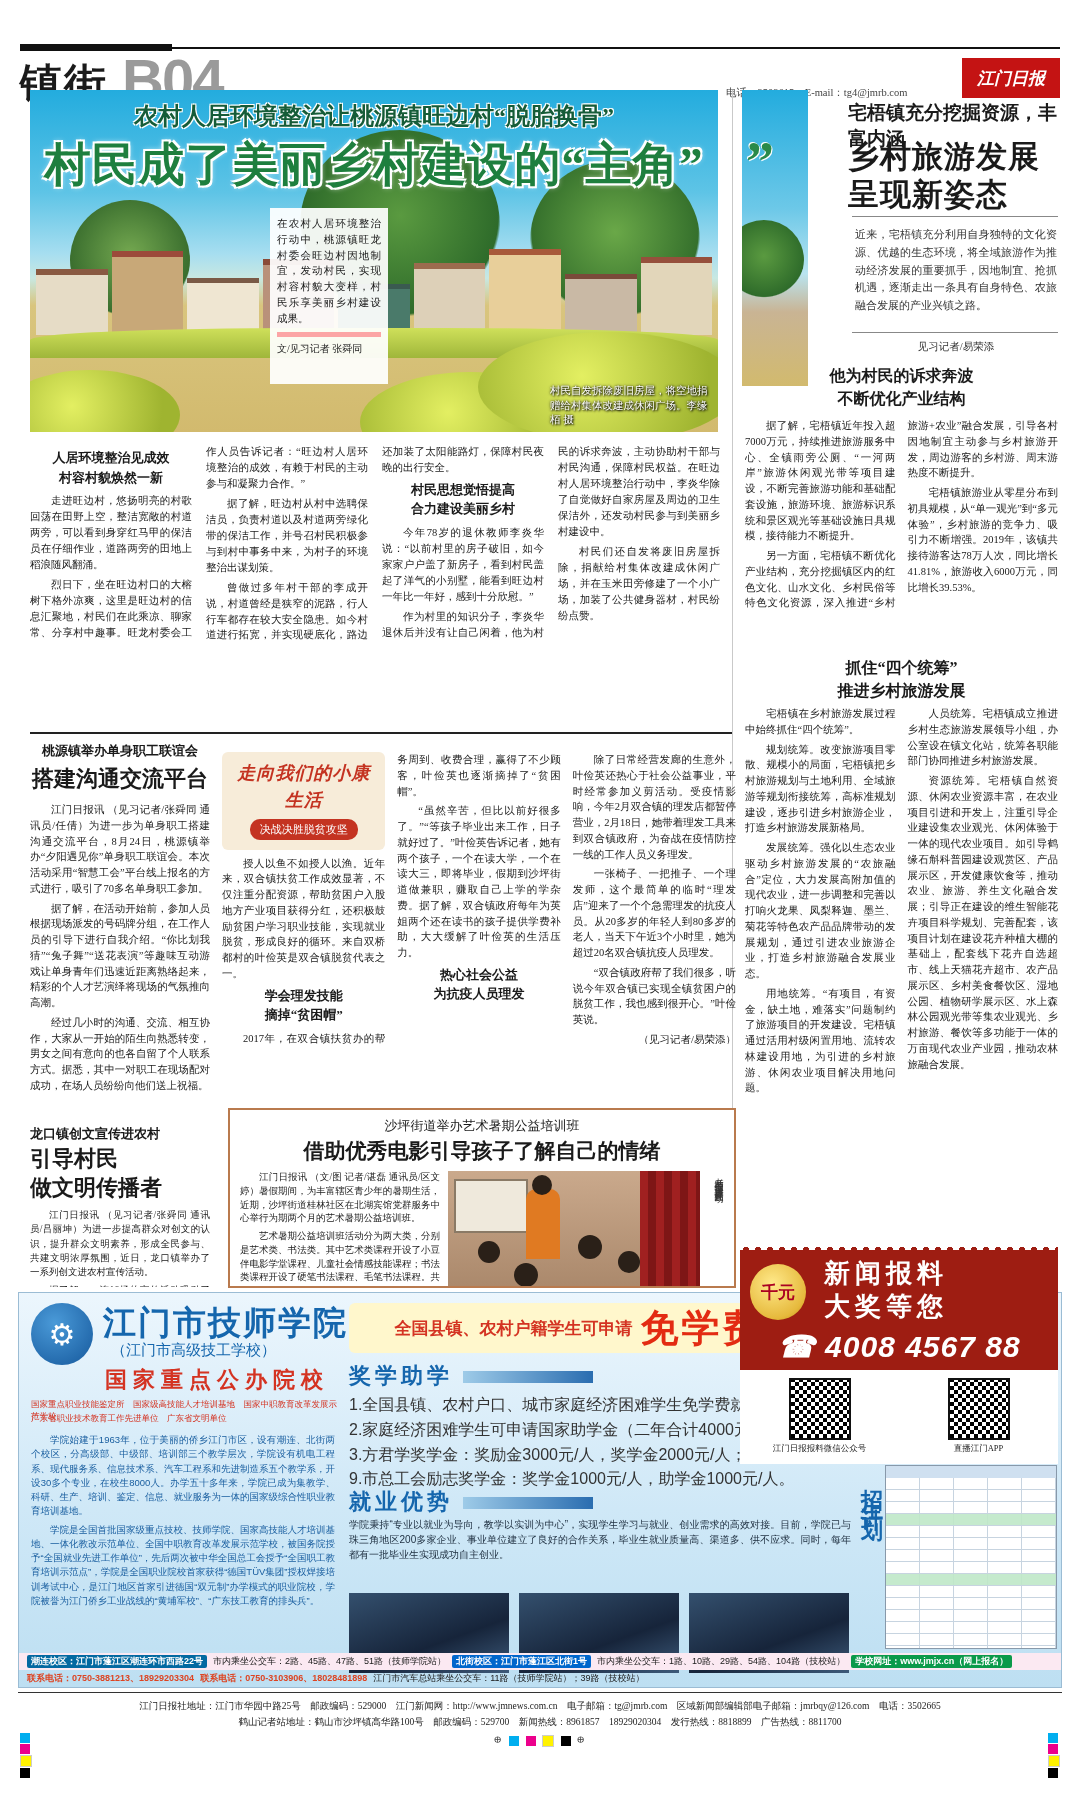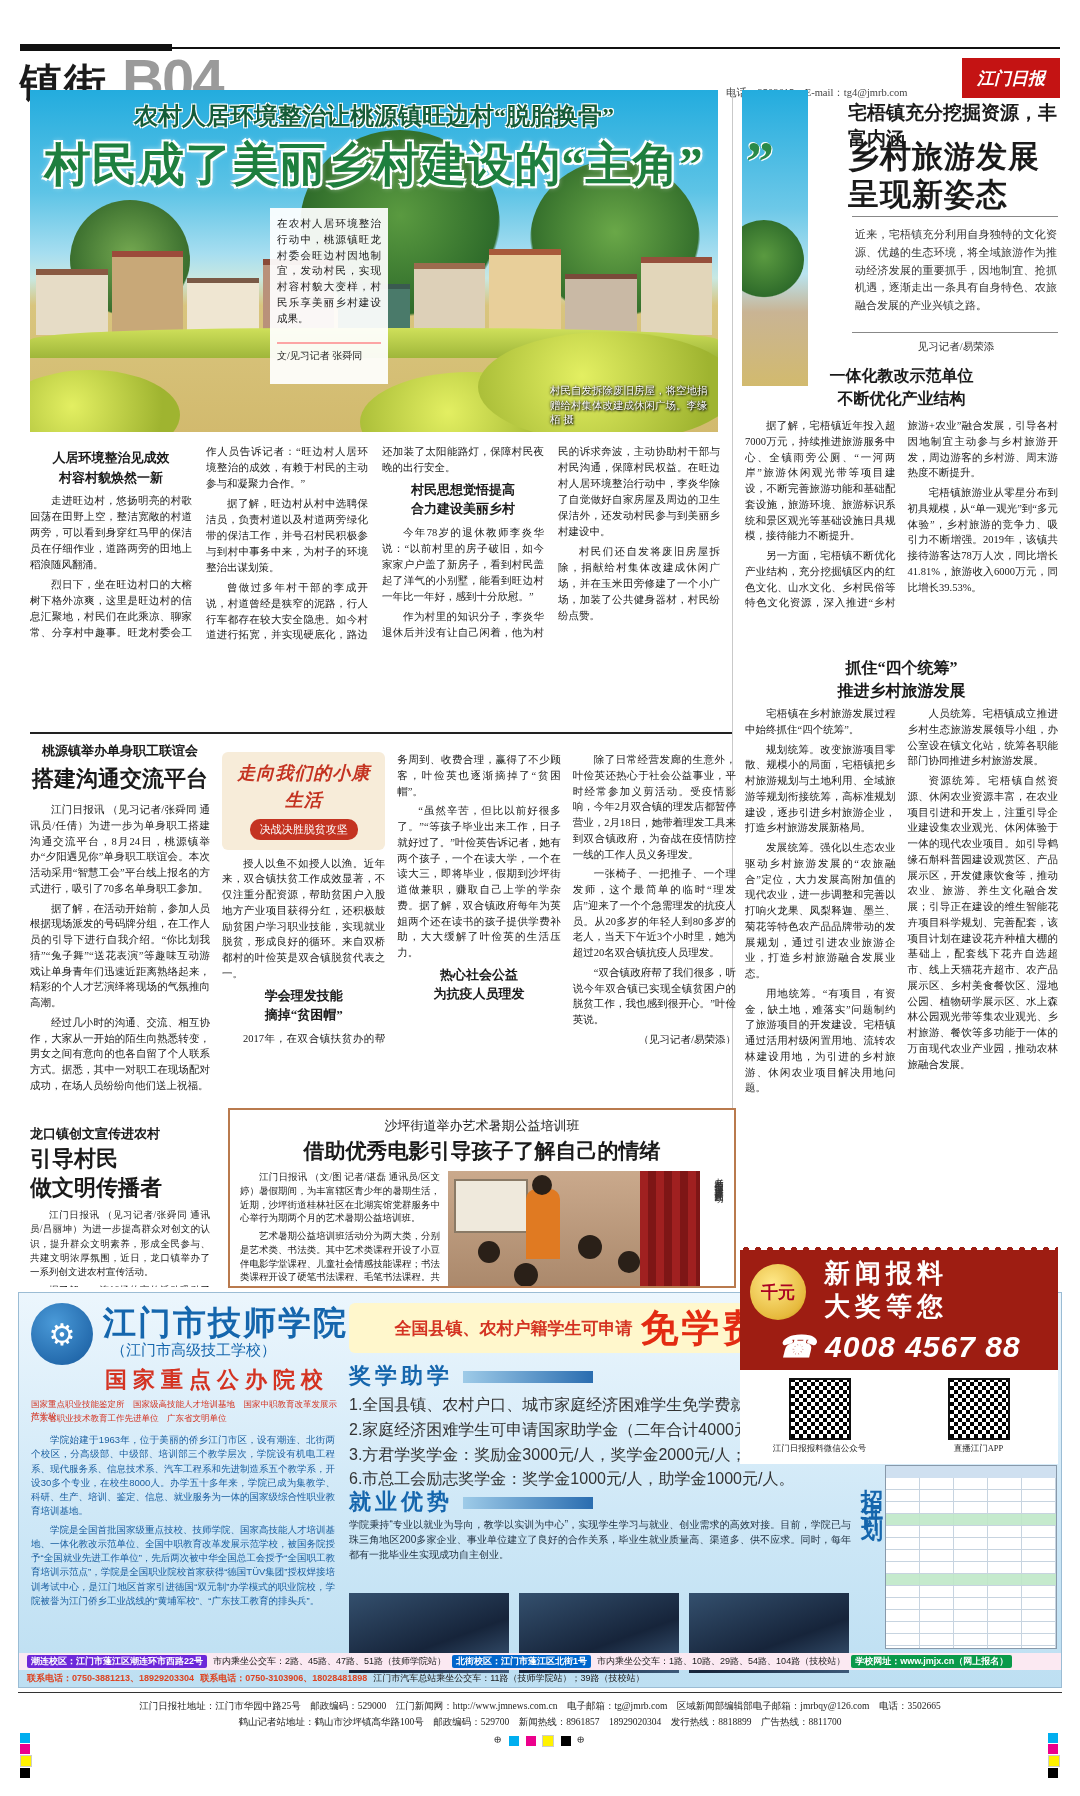--- a/index.html
+++ b/index.html
@@ -33,21 +33,21 @@
   .bld{flex:1;}
   .bush-band{position:absolute;left:0;top:238px;width:100%;height:30px;
      background:linear-gradient(180deg,#cfe05a,#9fb63a);border-radius:40% 40% 0 0;}
   .bush{position:absolute;background:radial-gradient(circle at 40% 40%,#e3ef62,#9fb430 75%);border-radius:50%;}
   .kicker-main{left:0;top:10px;width:100%;text-align:center;font-size:24px;font-weight:bold;color:#155c38;
      text-shadow:1px 1px 0 #fff,-1px -1px 0 #fff,1px -1px 0 #fff,-1px 1px 0 #fff;}
   .headline-main{left:0;top:44px;width:100%;text-align:center;font-size:46px;font-weight:bold;color:#1e7f3e;letter-spacing:1px;
      text-shadow:2px 2px 0 #fff,-2px -2px 0 #fff,2px -2px 0 #fff,-2px 2px 0 #fff,0 0 6px #fff;}
   .overlay-box{left:240px;top:118px;width:104px;height:160px;background:rgba(255,255,255,.93);padding:8px 7px;
      font-size:10.5px;line-height:1.5;}
-  .overlay-byline{border-top:2px solid #fca5a5;margin-top:16px;padding-top:4px;font-size:10px;text-indent:0;}
+  .overlay-byline{border-top:5px solid #fca5a5;margin-top:6px;padding-top:4px;font-size:10px;text-indent:0;}
   .photo-caption{right:6px;bottom:4px;width:162px;color:#fff;font-size:10.5px;line-height:1.4;
      text-shadow:0 0 3px #000,1px 1px 2px #000;text-align:left;}
   
   .main-body{left:30px;top:444px;width:690px;height:282px;column-count:4;column-gap:14px;
      font-size:10.5px;line-height:1.52;}
   .colsub{text-align:center;font-weight:bold;font-size:13px;line-height:1.5;margin:4px 0 6px 0;}
   .vrule{left:732px;top:90px;width:1px;height:1196px;background:#c9c9c9;}
   .mid-divider{left:30px;top:732px;width:702px;height:2px;background:#222;}
   
   .r-kicker{left:848px;top:100px;width:212px;font-size:19px;font-weight:bold;line-height:1.35;}
@@ -127,21 +127,21 @@
   .ad-photos div{width:160px;height:80px;background:linear-gradient(160deg,#34506e,#16243a 60%,#3d5a7a);}
   .ad-zsjh{position:absolute;left:838px;top:178px;writing-mode:vertical-rl;font-size:22px;font-weight:bold;color:#1566ad;letter-spacing:10px;}
   .ad-table{position:absolute;left:866px;top:172px;width:170px;height:182px;background:#fff;border:1px solid #8899aa;
      background-image:repeating-linear-gradient(180deg,transparent 0 11px,#c7d4e0 11px 12px),repeating-linear-gradient(90deg,transparent 0 33px,#c7d4e0 33px 34px);}
   .ad-table .th{position:absolute;left:0;top:0;width:100%;height:12px;background:#cfe0f0;}
   .ad-table .gr{position:absolute;left:0;width:100%;height:11px;background:#bfe8c8;opacity:.9;}
   .ad-info{position:absolute;left:0;bottom:0;width:100%;box-sizing:border-box;}
   .ad-row{display:flex;align-items:center;gap:6px;font-size:9px;padding:2px 8px;white-space:nowrap;overflow:hidden;}
   .ad-row1{background:#fbe9f2;}
   .chip{color:#fff;padding:0 4px;border-radius:2px;font-weight:bold;}
-  .chip-m{background:#6d28d9;} .chip-b{background:#0066cc;} .chip-g{background:#0a9a4a;}
+  .chip-m{background:#0369a1;} .chip-b{background:#0066cc;} .chip-g{background:#0a9a4a;}
   .red-t{color:#d42;font-weight:bold;}
   
   .foot-rule{left:18px;top:1692px;width:1044px;height:1px;background:#333;}
   .foot-line{left:18px;width:1044px;text-align:center;font-size:9.5px;color:#222;}
   .marks{left:0;top:1734px;width:1080px;text-align:center;font-size:10px;color:#444;letter-spacing:2px;}
   .sq{display:inline-block;width:10px;height:10px;vertical-align:middle;margin:0 1px;}
   .corner{width:12px;}
   .corner .sq{display:block;margin:1px 0;}
 </style>
 </head>
@@ -212,21 +212,21 @@
   <div class="abs mid-divider"></div>
 
   <div class="abs r-kicker">宅梧镇充分挖掘资源，丰富内涵</div>
   <div class="abs r-h" style="top:136px;">乡村旅游发展</div>
   <div class="abs r-h" style="top:174px;">呈现新姿态</div>
   <div class="abs r-lead-rule"></div>
   <div class="abs clip r-lead jt">近来，宅梧镇充分利用自身独特的文化资源、优越的生态环境，将全域旅游作为推动经济发展的重要抓手，因地制宜、抢抓机遇，逐渐走出一条具有自身特色、农旅融合发展的产业兴镇之路。</div>
   <div class="abs r-by-rule"></div>
   <div class="abs r-byline">见习记者/易荣添</div>
   <div class="abs r-sub" style="top:364px;">
-    <div>一体化教改示范单位</div>
+    <div>他为村民的诉求奔波</div>
     <div>不断优化产业结构</div>
   </div>
   <div class="abs clip r-body jt" style="top:418px;height:228px;">
     <p>据了解，宅梧镇近年投入超7000万元，持续推进旅游服务中心、全镇雨旁公厕、“一河两岸”旅游休闲观光带等项目建设，不断完善旅游功能和基础配套设施，旅游环境、旅游标识系统和景区观光等基础设施日具规模，接待能力不断提升。</p>
     <p>另一方面，宅梧镇不断优化产业结构，充分挖掘镇区内的红色文化、山水文化、乡村民俗等特色文化资源，深入推进“乡村旅游+农业”融合发展，引导各村因地制宜主动参与乡村旅游开发，周边游客的乡村游、周末游热度不断提升。</p>
     <p>宅梧镇旅游业从零星分布到初具规模，从“单一观光”到“多元体验”，乡村旅游的竞争力、吸引力不断增强。2019年，该镇共接待游客达78万人次，同比增长41.81%，旅游收入6000万元，同比增长39.53%。</p>
   </div>
   <div class="abs r-sub" style="top:656px;">
     <div>抓住“四个统筹”</div>
     <div>推进乡村旅游发展</div>
@@ -357,21 +357,21 @@
       <span class="big">免学费</span>
       <span class="suf">就读</span>
     </div>
     <div class="ad-h" style="top:68px;">
       <span>奖学助学</span><span class="bar"></span>
     </div>
     <div class="ad-list">
       <div>1.全国县镇、农村户口、城市家庭经济困难学生免学费就读；</div>
       <div>2.家庭经济困难学生可申请国家助学金（二年合计4000元）；</div>
       <div>3.方君学奖学金：奖励金3000元/人，奖学金2000元/人；</div>
-      <div>6.市总工会励志奖学金：奖学金1000元/人，助学金1000元/人。</div>
+      <div>9.市总工会励志奖学金：奖学金1000元/人，助学金1000元/人。</div>
     </div>
     <div class="ad-h" style="top:194px;">
       <span>就业优势</span><span class="bar"></span>
     </div>
     <div class="ad-emp jt clip">学院秉持“专业以就业为导向，教学以实训为中心”，实现学生学习与就业、创业需求的高效对接。目前，学院已与珠三角地区200多家企业、事业单位建立了良好的合作关系，毕业生就业质量高、渠道多、供不应求。同时，每年都有一批毕业生实现成功自主创业。</div>
     <div class="ad-photos">
       <div></div>
         <div></div>
         <div></div>
     </div>

